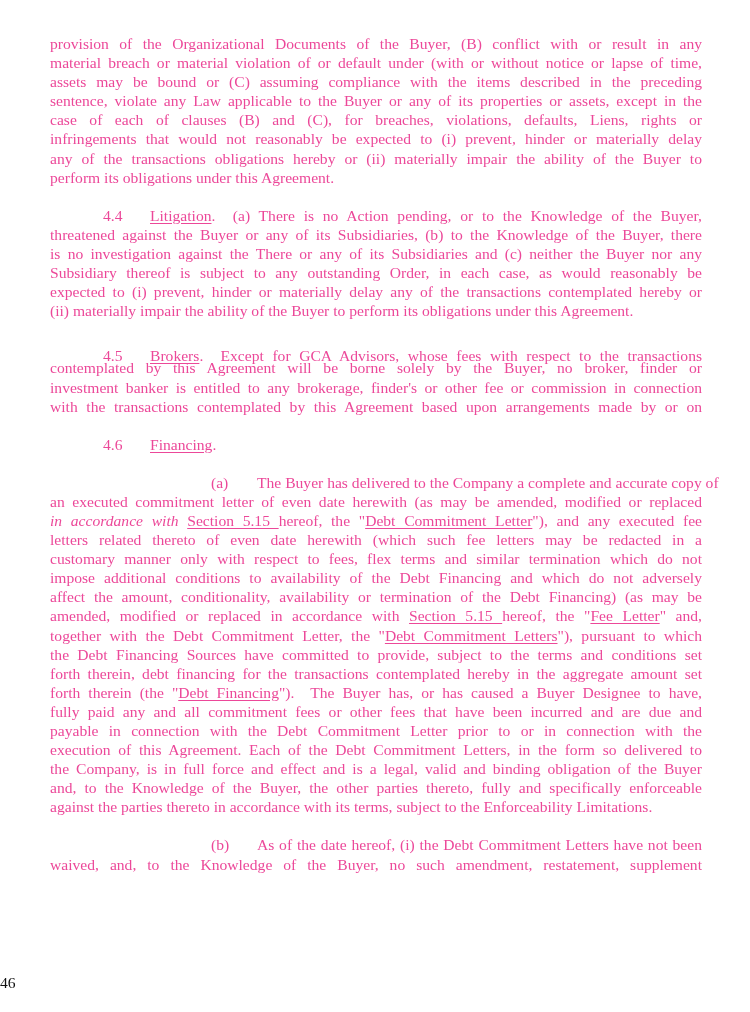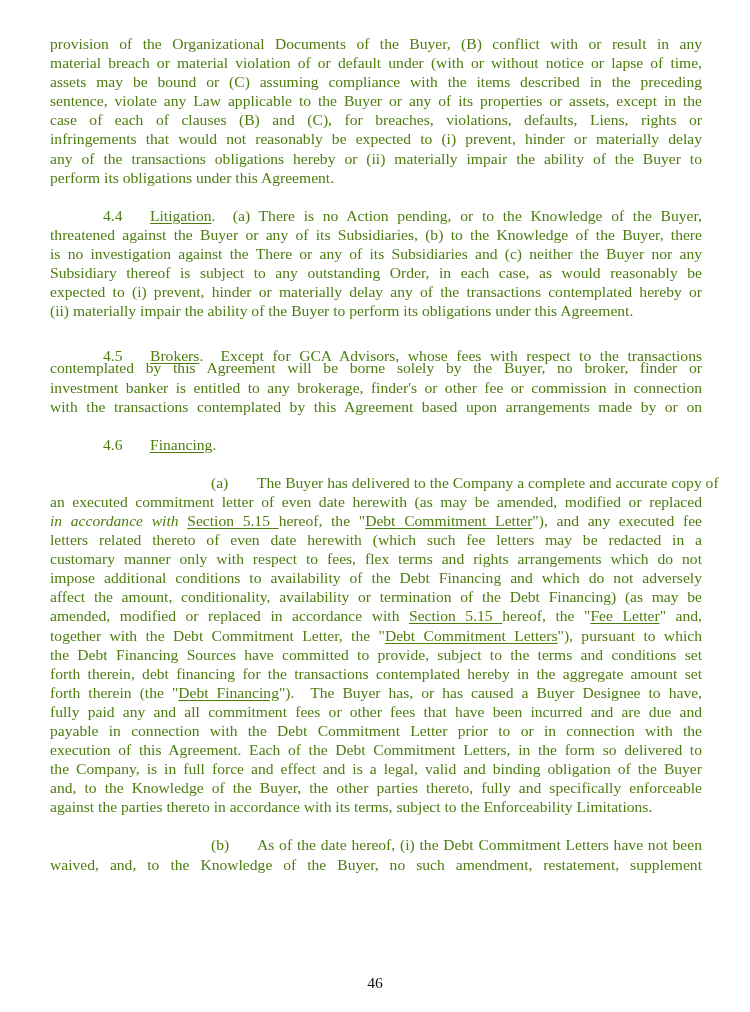--- a/index.html
+++ b/index.html
@@ -1,34 +1,34 @@
 <!DOCTYPE html>
 <html><head>
 <meta charset="utf-8">
 <style>
   html, body { margin: 0; padding: 0; background: #ffffff; }
   body { width: 750px; height: 1012px; position: relative; overflow: hidden; }
   .page {
     position: absolute; left: 50px; top: 34px; width: 652px;
-    font-family: "Liberation Serif", serif; font-size: 15.6px; color: #4d7c0f;
+    font-family: "Liberation Serif", serif; font-size: 15.6px; color: #ec4899;
   }
   .para { margin: 0; }
   .line {
     display: block; height: 19.1px; line-height: 19.1px;
     text-align: justify; text-align-last: justify; white-space: nowrap;
   }
   .line.last { text-align-last: left; }
   .gap { height: 19px; }
   .u { text-decoration: underline; text-underline-offset: 2px; }
   .indent1 { padding-left: 53px; }
   .indent2 { padding-left: 161px; }
   .num { display: inline-block; width: 47px; }
   .num2 { display: inline-block; width: 46px; }
   .page-number {
-    position: absolute; top: 974px; left: 0; width: 750px; text-align: center;
+    position: absolute; top: 974px; left: 0; width: 750px; text-align: left;
     font-family: "Liberation Serif", serif; font-size: 15.6px; color: #111;
   }
 </style>
 </head>
 <body>
 
 <div class="page">
 
   <div class="para">
     <span class="line">provision of the Organizational Documents of the Buyer, (B) conflict with or result in any</span>
@@ -67,21 +67,21 @@
     <span class="line last indent1"><span class="num" style="white-space: pre;">4.6</span><span class="u" style="white-space: pre;">Financing</span><span style="white-space: pre;">.</span></span>
   </div>
 
   <div class="gap"></div>
 
   <div class="para">
     <span class="line indent2"><span class="num2" style="white-space: pre;">(a)</span><span style="white-space: pre;">The Buyer has delivered to the Company a complete and accurate copy of</span></span>
     <span class="line">an executed commitment letter of even date herewith (as may be amended, modified or replaced</span>
     <span class="line"><span style="white-space: pre; font-style: italic;">in accordance with </span><span class="u" style="white-space: pre;">Section 5.15 </span><span style="white-space: pre;">hereof, the "</span><span class="u" style="white-space: pre;">Debt Commitment Letter</span><span style="white-space: pre;">"), and any executed fee</span></span>
     <span class="line">letters related thereto of even date herewith (which such fee letters may be redacted in a</span>
-    <span class="line">customary manner only with respect to fees, flex terms and rights arrangements which do not</span>
+    <span class="line">customary manner only with respect to fees, flex terms and similar termination which do not</span>
     <span class="line">impose additional conditions to availability of the Debt Financing and which do not adversely</span>
     <span class="line">affect the amount, conditionality, availability or termination of the Debt Financing) (as may be</span>
     <span class="line"><span style="white-space: pre;">amended, modified or replaced in accordance with </span><span class="u" style="white-space: pre;">Section 5.15 </span><span style="white-space: pre;">hereof, the "</span><span class="u" style="white-space: pre;">Fee Letter</span><span style="white-space: pre;">" and,</span></span>
     <span class="line"><span style="white-space: pre;">together with the Debt Commitment Letter, the "</span><span class="u" style="white-space: pre;">Debt Commitment Letters</span><span style="white-space: pre;">"), pursuant to which</span></span>
     <span class="line">the Debt Financing Sources have committed to provide, subject to the terms and conditions set</span>
     <span class="line">forth therein, debt financing for the transactions contemplated hereby in the aggregate amount set</span>
     <span class="line"><span style="white-space: pre;">forth therein (the "</span><span class="u" style="white-space: pre;">Debt Financing</span><span style="white-space: pre;">").  The Buyer has, or has caused a Buyer Designee to have,</span></span>
     <span class="line">fully paid any and all commitment fees or other fees that have been incurred and are due and</span>
     <span class="line">payable in connection with the Debt Commitment Letter prior to or in connection with the</span>
     <span class="line">execution of this Agreement.  Each of the Debt Commitment Letters, in the form so delivered to</span>

